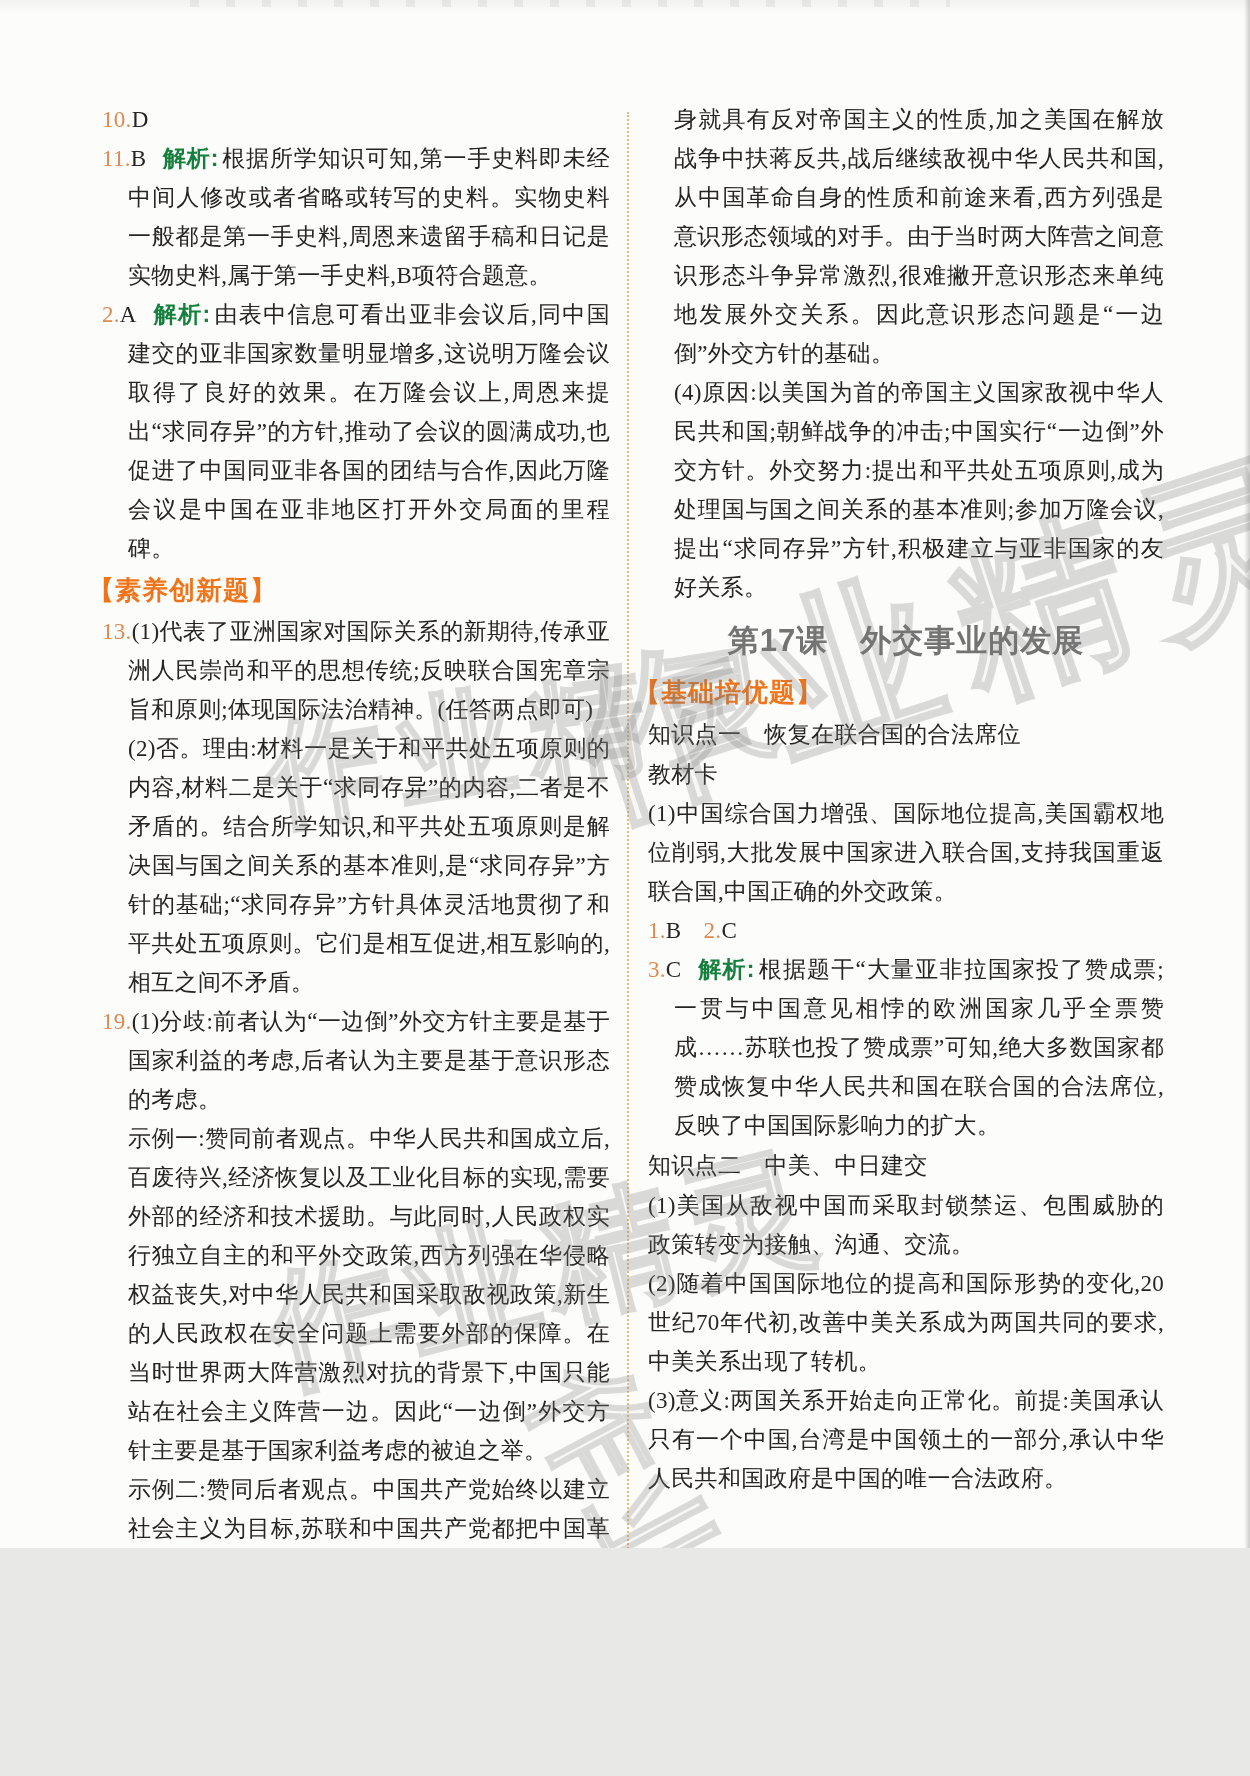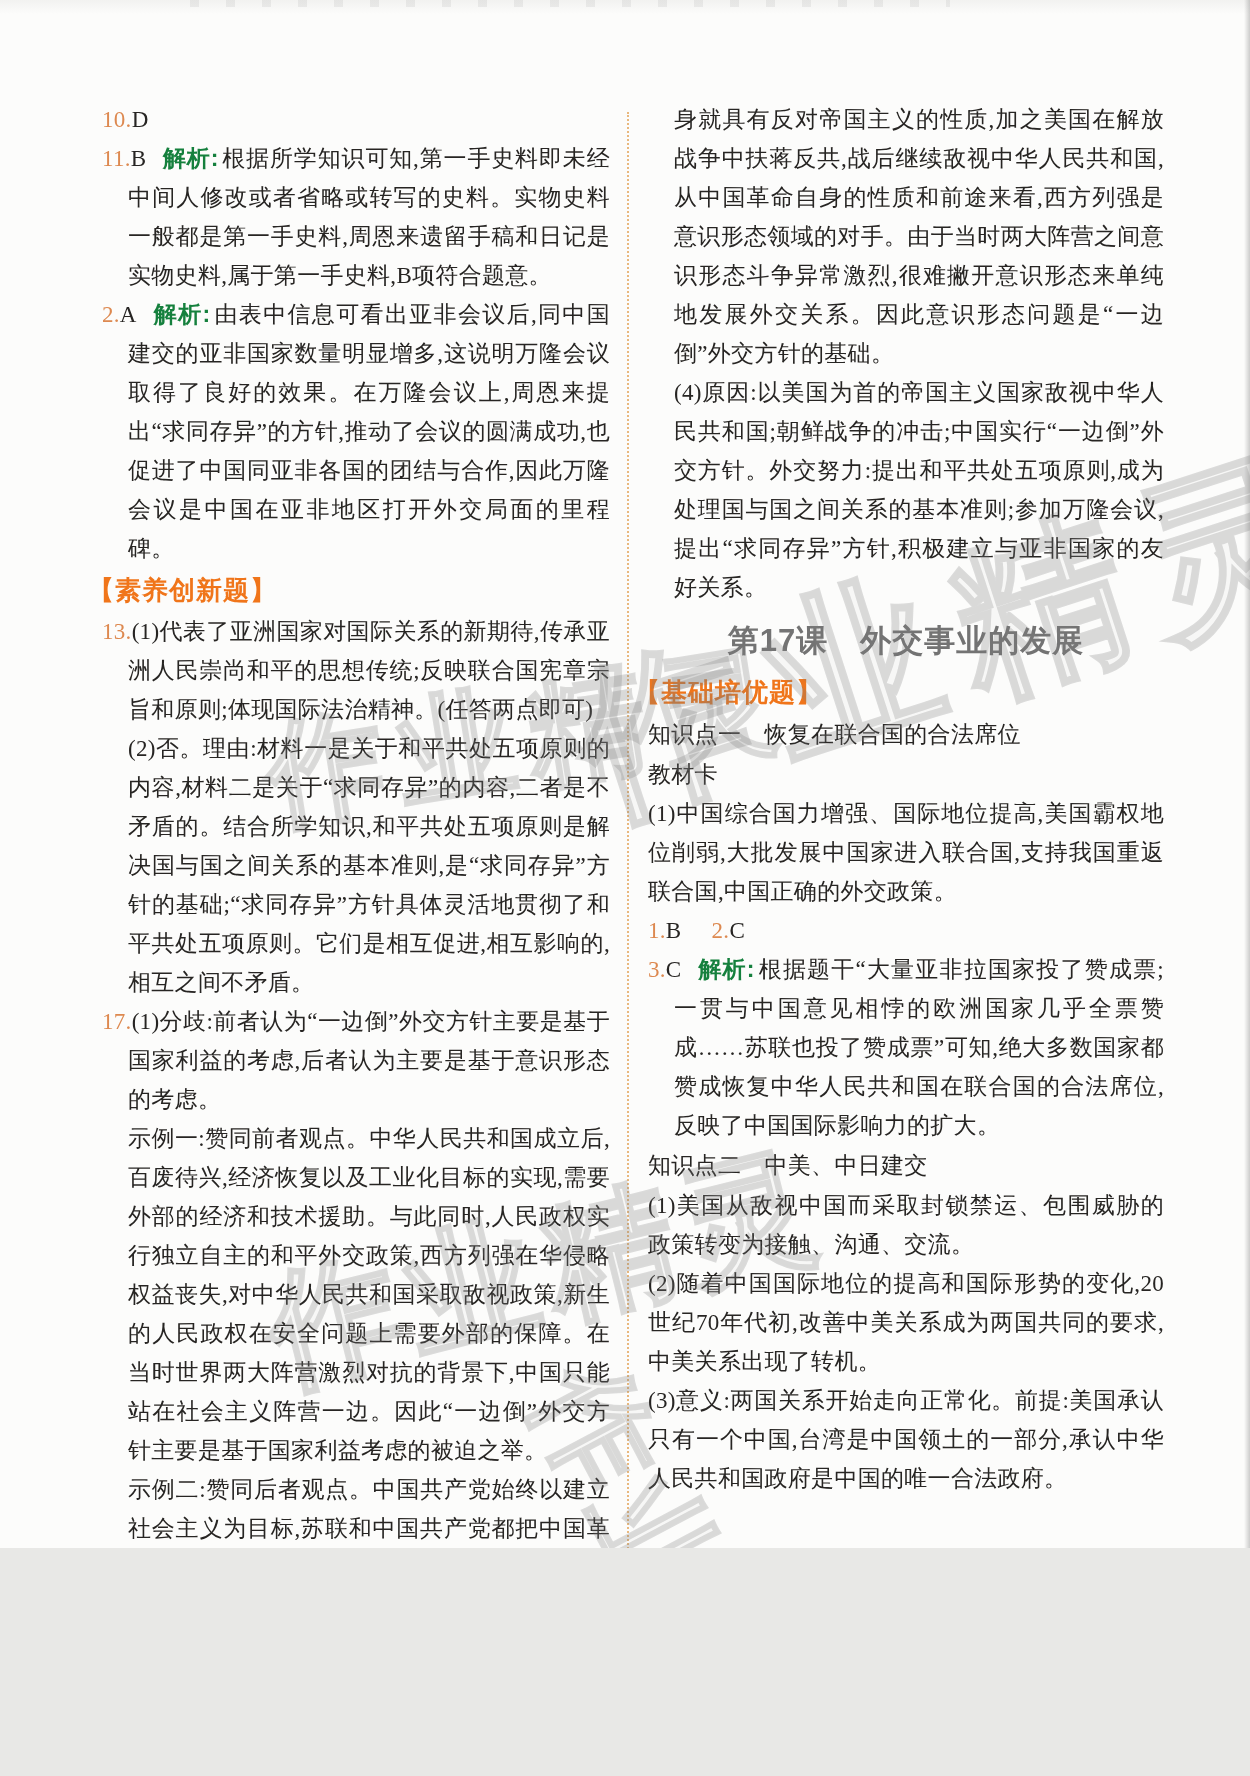--- a/index.html
+++ b/index.html
@@ -38,21 +38,21 @@
     font-family:"Liberation Sans",sans-serif;font-weight:700;
     color:#F0751A;font-size:26px;line-height:44px;margin-left:-14px;
     letter-spacing:1px;text-align:left;
   }
   .lesson{
     font-family:"Liberation Sans",sans-serif;font-weight:700;
     font-size:31px;line-height:46px;text-align:center;
     margin:11px 0 6px 0;letter-spacing:1px;color:#737373;
   }
   .kpoint{margin:1px 0;}
-  .pair{display:flex;gap:30px;}
+  .pair{display:flex;gap:22px;}
 
   .wm{
     position:absolute;font-family:"Liberation Sans",sans-serif;font-weight:700;
     color:rgba(150,150,150,.10);
     -webkit-text-stroke:2.5px rgba(125,125,125,.62);
     opacity:.42;white-space:nowrap;pointer-events:none;z-index:3;
   }
   .wm1{left:255px;top:700px;font-size:118px;letter-spacing:14px;transform:rotate(-9deg);transform-origin:left top;}
   .wm2{left:618px;top:636px;font-size:172px;letter-spacing:26px;transform:rotate(-18deg);transform-origin:left bottom;}
   .wm3{left:248px;top:1252px;font-size:132px;letter-spacing:10px;transform:rotate(-14deg);transform-origin:left top;}
@@ -75,21 +75,21 @@
   <div class="col left" id="col-left">
       <div class="item hang"><span class="num">10.</span><span class="letter">D</span></div>
       <div class="item hang"><span class="num">11.</span><span class="letter">B</span><span class="jiexi">解析:</span><span class="txt">根据所学知识可知,第一手史料即未经中间人修改或者省略或转写的史料。实物史料一般都是第一手史料,周恩来遗留手稿和日记是实物史料,属于第一手史料,B项符合题意。</span></div>
       <div class="item hang"><span class="num">2.</span><span class="letter">A</span><span class="jiexi">解析:</span><span class="txt">由表中信息可看出亚非会议后,同中国建交的亚非国家数量明显增多,这说明万隆会议取得了良好的效果。在万隆会议上,周恩来提出“求同存异”的方针,推动了会议的圆满成功,也促进了中国同亚非各国的团结与合作,因此万隆会议是中国在亚非地区打开外交局面的里程碑。</span></div>
       <div class="section">【素养创新题】</div>
       <div class="numblock">
         <p class="para first"><span class="num">13.</span><span class="txt">(1)代表了亚洲国家对国际关系的新期待,传承亚洲人民崇尚和平的思想传统;反映联合国宪章宗旨和原则;体现国际法治精神。(任答两点即可)</span></p>
         <p class="para">(2)否。理由:材料一是关于和平共处五项原则的内容,材料二是关于“求同存异”的内容,二者是不矛盾的。结合所学知识,和平共处五项原则是解决国与国之间关系的基本准则,是“求同存异”方针的基础;“求同存异”方针具体灵活地贯彻了和平共处五项原则。它们是相互促进,相互影响的,相互之间不矛盾。</p>
       </div>
       <div class="numblock">
-        <p class="para first"><span class="num">17.</span><span class="txt">(1)分歧:前者认为“一边倒”外交方针主要是基于国家利益的考虑,后者认为主要是基于意识形态的考虑。</span></p>
+        <p class="para first"><span class="num">19.</span><span class="txt">(1)分歧:前者认为“一边倒”外交方针主要是基于国家利益的考虑,后者认为主要是基于意识形态的考虑。</span></p>
         <p class="para">示例一:赞同前者观点。中华人民共和国成立后,百废待兴,经济恢复以及工业化目标的实现,需要外部的经济和技术援助。与此同时,人民政权实行独立自主的和平外交政策,西方列强在华侵略权益丧失,对中华人民共和国采取敌视政策,新生的人民政权在安全问题上需要外部的保障。在当时世界两大阵营激烈对抗的背景下,中国只能站在社会主义阵营一边。因此“一边倒”外交方针主要是基于国家利益考虑的被迫之举。</p>
         <p class="para">示例二:赞同后者观点。中国共产党始终以建立社会主义为目标,苏联和中国共产党都把中国革命视为世界无产阶级革命的一部分,长期保持密切联系,中苏两国在意识形态领域具备一致性。中国革命本</p>
       </div>
     </div>
   <div class="col right" id="col-right">
       <p class="para cont">身就具有反对帝国主义的性质,加之美国在解放战争中扶蒋反共,战后继续敌视中华人民共和国,从中国革命自身的性质和前途来看,西方列强是意识形态领域的对手。由于当时两大阵营之间意识形态斗争异常激烈,很难撇开意识形态来单纯地发展外交关系。因此意识形态问题是“一边倒”外交方针的基础。</p>
       <p class="para cont">(4)原因:以美国为首的帝国主义国家敌视中华人民共和国;朝鲜战争的冲击;中国实行“一边倒”外交方针。外交努力:提出和平共处五项原则,成为处理国与国之间关系的基本准则;参加万隆会议,提出“求同存异”方针,积极建立与亚非国家的友好关系。</p>
       <h2 class="lesson">第17课　外交事业的发展</h2>
       <div class="section">【基础培优题】</div>
       <p class="para kpoint">知识点一　恢复在联合国的合法席位</p>

